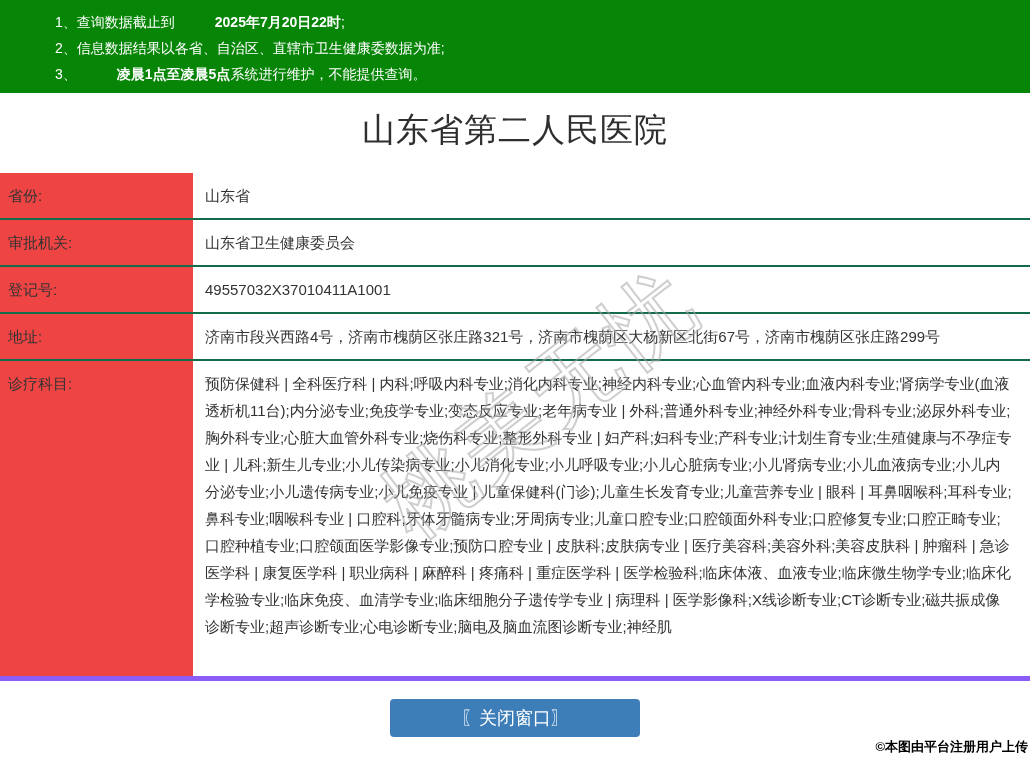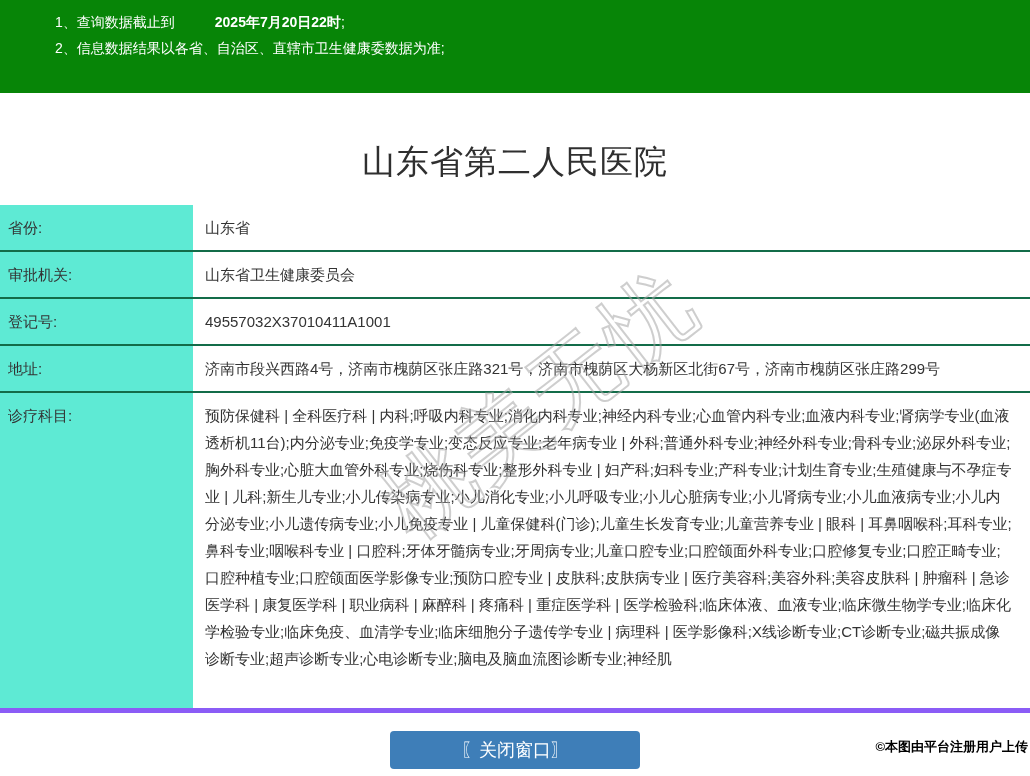--- a/index.html
+++ b/index.html
@@ -17,21 +17,21 @@
     color: #ffffff;
     padding: 9px 10px 0 55px;
     font-size: 14px;
     line-height: 26px;
   }
   .notice-line { white-space: nowrap; }
   .notice-line b { font-weight: 700; padding-left: 40px; }
 
   
   .page-title {
-    margin-top: 52px;
+    margin-top: 20px;
     text-align: center;
     font-size: 33px;
     font-weight: 400;
     color: #2f2f2f;
     letter-spacing: 1px;
     line-height: 33px;
   }
 
   
   table.info-table {
@@ -39,21 +39,21 @@
     width: 100%;
     border-collapse: collapse;
     table-layout: fixed;
     font-size: 15px;
     color: #333333;
   }
   table.info-table tr { border-bottom: 2px solid #136c49; }
   table.info-table tr.last-row { border-bottom: 5px solid #8b5cf6; }
   td.cell-label {
     width: 193px;
-    background: #5eead4;
+    background: #ef4444;
     vertical-align: top;
     padding: 9px 8px 9px 8px;
     line-height: 27px;
   }
   td.cell-value {
     vertical-align: top;
     padding: 9px 15px 9px 12px;
     line-height: 27px;
     word-break: break-all;
   }
@@ -104,20 +104,21 @@
     text-shadow: -1px -1px 0 #fff, 1px -1px 0 #fff, -1px 1px 0 #fff, 1px 1px 0 #fff;
     z-index: 6;
   }
 </style>
 </head>
 <body>
 
 <div class="notice-bar">
   <div class="notice-line"><span>1、</span><span>查询数据截止到</span><b>2025年7月20日22时</b><span>;</span></div>
   <div class="notice-line"><span>2、</span><span>信息数据结果以各省、自治区、直辖市卫生健康委数据为准;</span><b></b><span></span></div>
+  <div class="notice-line"><span>3、</span><span></span><b>凌晨1点至凌晨5点</b><span>系统进行维护，不能提供查询。</span></div>
 </div>
 
 <h1 class="page-title">山东省第二人民医院</h1>
 
 <table class="info-table">
   <tbody>
     <tr>
       <td class="cell-label">省份:</td>
       <td class="cell-value">山东省</td>
     </tr>

